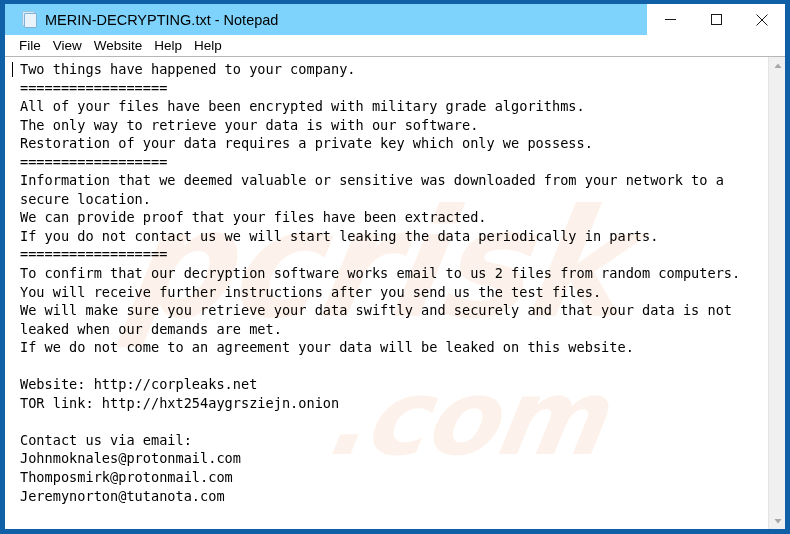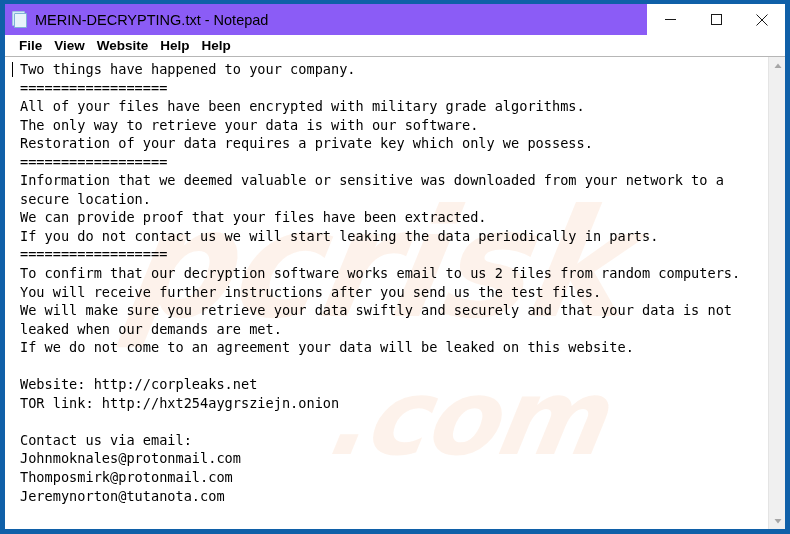--- a/index.html
+++ b/index.html
@@ -27,22 +27,23 @@
     border-top: 4px solid #1060a8;
     border-bottom: 5px solid #1060a8;
     background: #ffffff;
     overflow: hidden;
   }
 
   
   #titlebar {
     position: relative;
     height: 31px;
-    background: #8b5cf6;
-    display: flex;
+    background: #7dd3fc;
+    display: flex;
+    padding-left: 10px;
   }
   #title-left {
     display: flex;
     align-items: center;
     padding-left: 6px;
     flex: 1 1 auto;
     min-width: 0;
   }
   #app-icon {
     position: relative;
@@ -101,21 +102,20 @@
     display: flex;
     align-items: center;
     padding-left: 8px;
   }
   .menuitem {
     font-size: 13.5px;
     color: #000000;
     padding: 0 6px;
     line-height: 21px;
     white-space: nowrap;
-    font-weight: bold;
   }
 
   
   #client {
     position: relative;
     height: calc(534px - 4px - 5px - 31px - 21px);
     background: #ffffff;
     border-top: 1px solid #b6b6b6;
     box-sizing: border-box;
     overflow: hidden;

